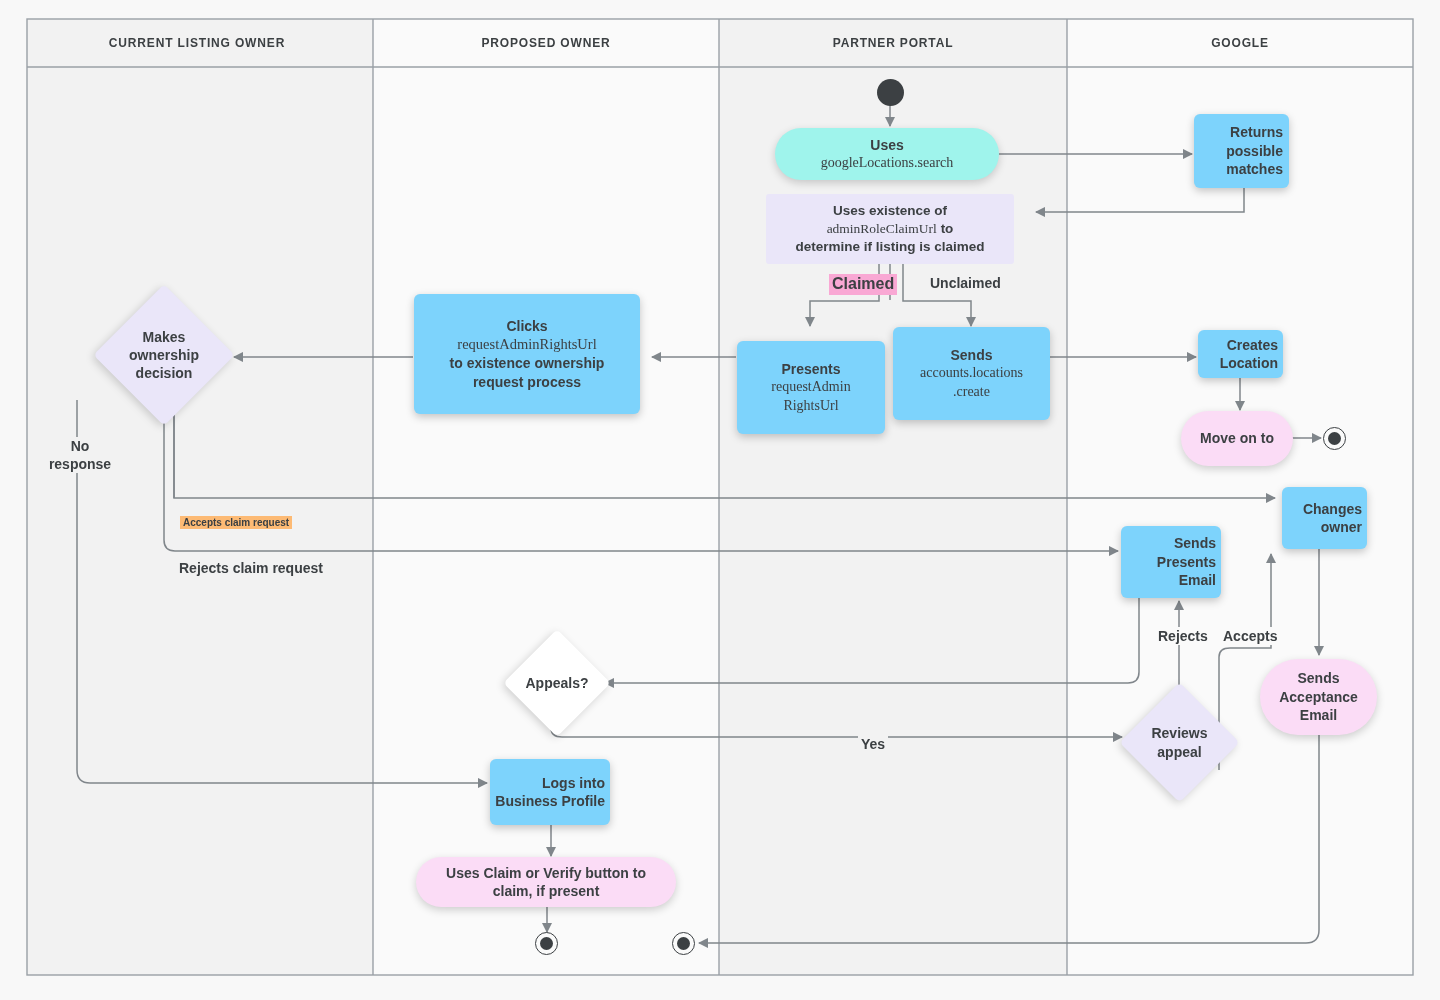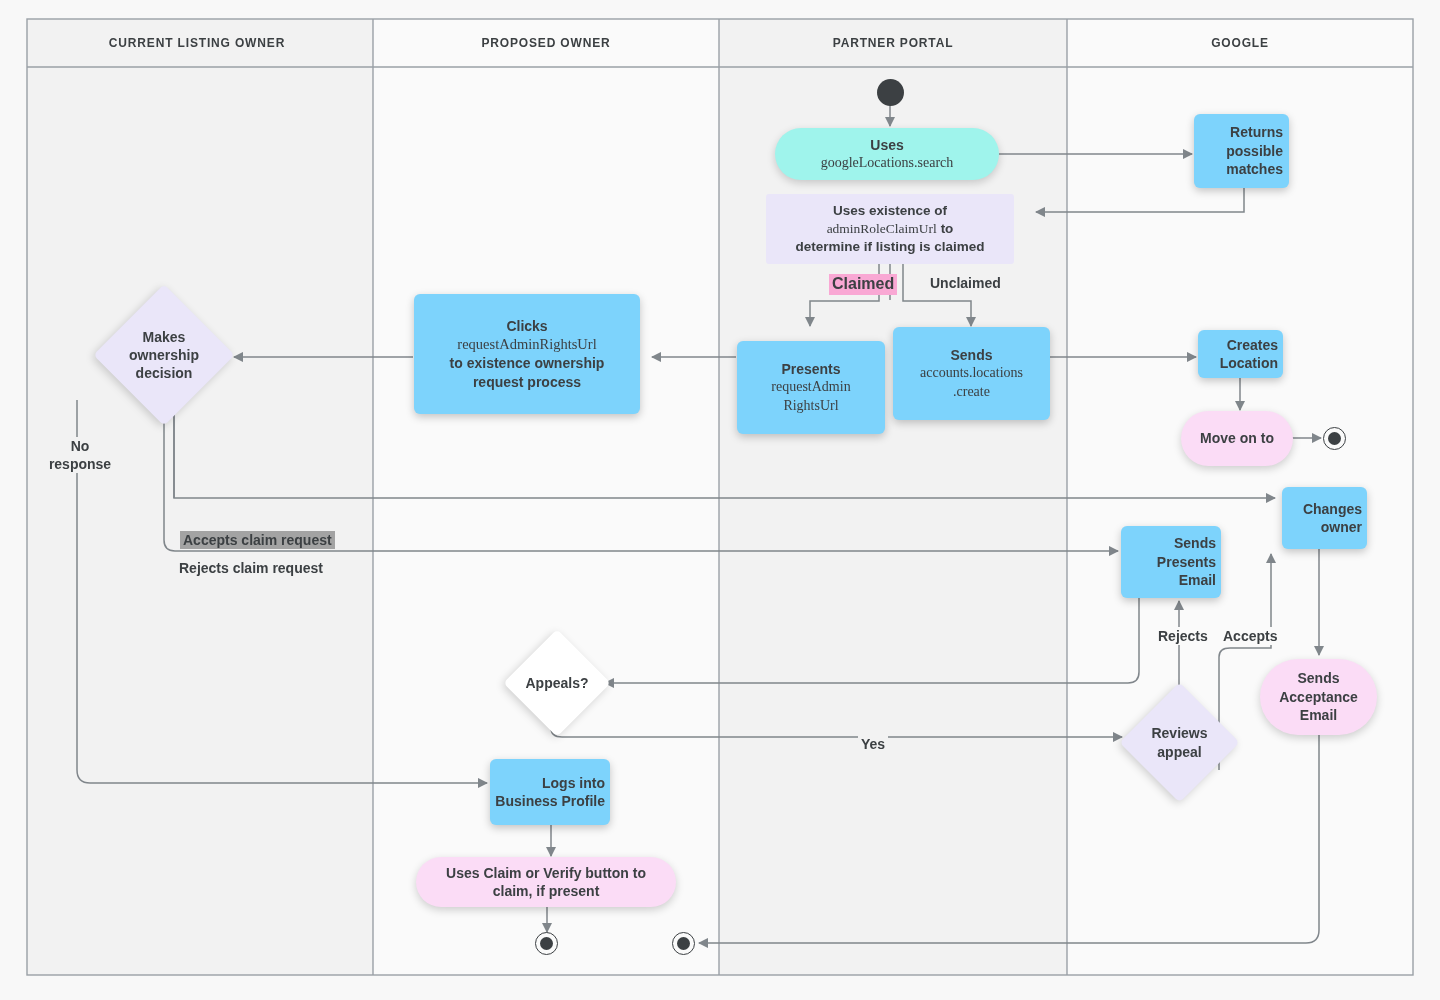--- a/index.html
+++ b/index.html
@@ -184,19 +184,19 @@
     <div style="position:absolute;left:3.5px;top:3.5px;width:13px;height:13px;border-radius:50%;background:#3c4043;"></div>
   </div>
 
   <div style="position:absolute;left:672px;top:932px;width:23px;height:23px;border-radius:50%;border:1.6px solid #3c4043;box-sizing:border-box;">
     <div style="position:absolute;left:3.5px;top:3.5px;width:13px;height:13px;border-radius:50%;background:#3c4043;"></div>
   </div>
 
   <div class="edgelabel" style="left:781px;top:274px;font-size:16px;background:#f9a8d4;margin-left:48px;">Claimed</div>
   <div class="edgelabel" style="left:927px;top:274px;font-size:14px;background:#f2f2f2;">Unclaimed</div>
   <div class="edgelabel" style="left:38px;top:437px;width:78px;font-size:14px;background:#f2f2f2;white-space:normal;">No response</div>
-  <div class="edgelabel" style="left:180px;top:531px;font-size:14px;background:#a3a3a3;">Accepts claim request</div>
+  <div class="edgelabel" style="left:180px;top:516px;font-size:10px;background:#fdba74;">Accepts claim request</div>
   <div class="edgelabel" style="left:176px;top:559px;font-size:14px;background:#f2f2f2;">Rejects claim request</div>
   <div class="edgelabel" style="left:1155px;top:627px;font-size:14px;background:#fafafa;">Rejects</div>
   <div class="edgelabel" style="left:1220px;top:627px;font-size:14px;background:#fafafa;">Accepts</div>
   <div class="edgelabel" style="left:858px;top:735px;font-size:14px;background:#f2f2f2;">Yes</div>
 
 </div>
 
 </body></html>

